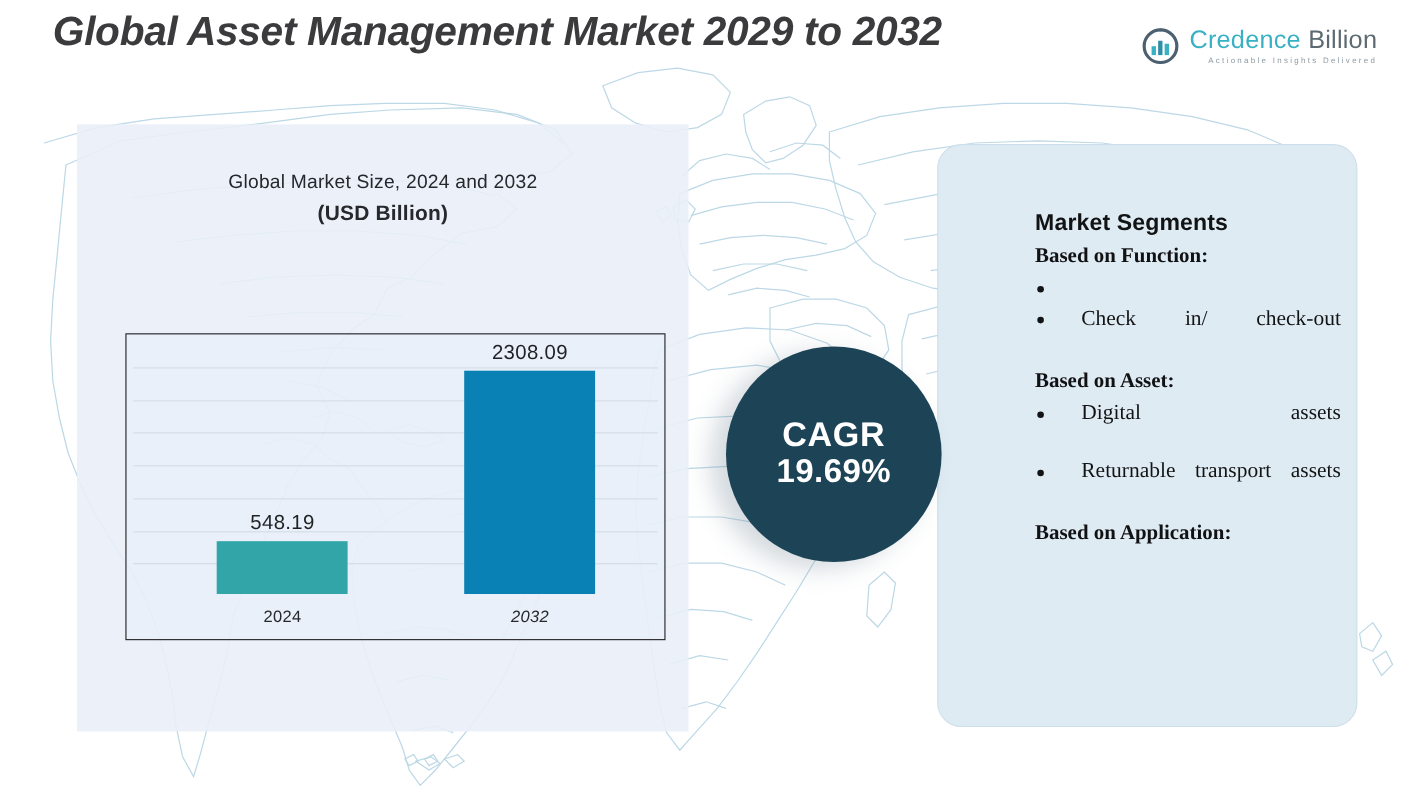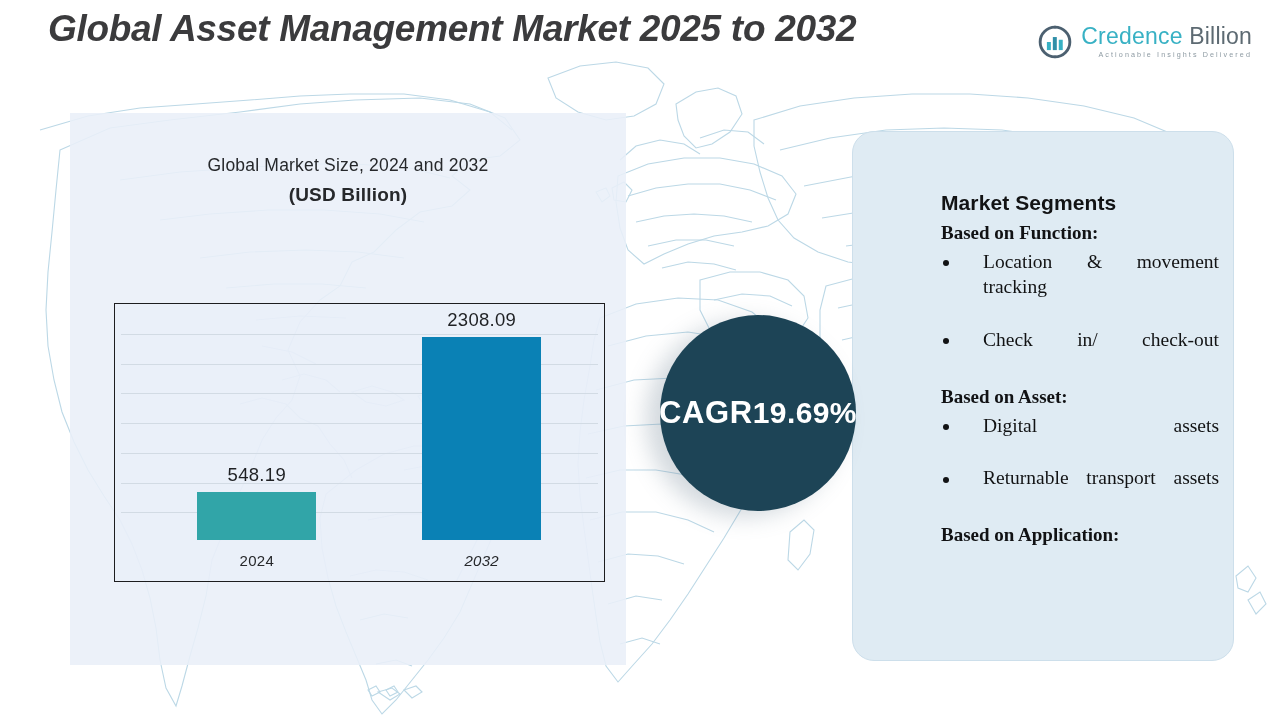--- a/index.html
+++ b/index.html
@@ -154,21 +154,21 @@
 
   
   #cagr-bubble {
     position: absolute;
     left: 660px; top: 315px;
     width: 196px; height: 196px;
     border-radius: 50%;
     background: #1d4456;
     z-index: 5;
     display: flex;
-    flex-direction: row;
+    flex-direction: column;
     align-items: center;
     justify-content: center;
     color: #ffffff;
     box-shadow: -14px 6px 22px rgba(110,130,145,.30);
   }
   #cagr-label {
     font-size: 31px;
     font-weight: bold;
     letter-spacing: .6px;
     line-height: 1.05;
@@ -352,21 +352,21 @@
 
       <path d="M1236 576 L1248 566 L1256 578 L1248 592 L1238 588 Z" fill="none"></path>
       <path d="M1248 600 L1260 592 L1266 604 L1256 614 Z" fill="none"></path>
 
       <path d="M368 690 L376 686 L380 692 L372 696 Z" fill="none"></path>
       <path d="M386 690 L394 686 L398 692 L390 696 Z" fill="none"></path>
     </g>
   </svg>
 </div>
 
-<div id="page-title">Global Asset Management Market 2025 to 2032</div>
+<div id="page-title">Global Asset Management Market 2029 to 2032</div>
 
 <div id="brand-logo">
   <svg id="brand-mark" viewBox="0 0 40 40" xmlns="http://www.w3.org/2000/svg">
     <path d="M20 3.5 A16.5 16.5 0 1 0 20 36.5" fill="none" stroke="#4c6070" stroke-width="3.2" stroke-linecap="round"></path>
     <path d="M20 3.5 A16.5 16.5 0 0 1 20 36.5" fill="none" stroke="#4c6070" stroke-width="3.2" stroke-linecap="round"></path>
     <rect x="11" y="20" width="4.4" height="9" fill="#38b1c4"></rect>
     <rect x="17.6" y="14.5" width="4.4" height="14.5" fill="#2f8fa8"></rect>
     <rect x="24.2" y="17.5" width="4.4" height="11.5" fill="#38b1c4"></rect>
   </svg>
   <div class="brand-text">
@@ -414,21 +414,21 @@
 <div id="cagr-bubble" style="background: rgb(29, 68, 86);">
   <div id="cagr-label">CAGR</div>
   <div id="cagr-value">19.69%</div>
 </div>
 
 <div id="segments-panel" style="background: rgb(223, 235, 243);">
   <div id="segments-title">Market Segments</div>
   <div id="segments-body">
       <div class="seg-group-head">Based on Function:</div>
       <ul class="seg-list">
-        <li class="seg-item"><span class="seg-bullet"></span><span>Location &amp; movement tracking</span></li>
+        <li class="seg-item"><span class="seg-bullet"></span></li>
         <li class="seg-item"><span class="seg-bullet"></span><span>Check in/ check-out</span></li>
       </ul>
       <div class="seg-group-head">Based on Asset:</div>
       <ul class="seg-list">
         <li class="seg-item"><span class="seg-bullet"></span><span>Digital assets</span></li>
         <li class="seg-item"><span class="seg-bullet"></span><span>Returnable transport assets</span></li>
       </ul>
       <div class="seg-group-head">Based on Application:</div>
     </div>
 </div>

